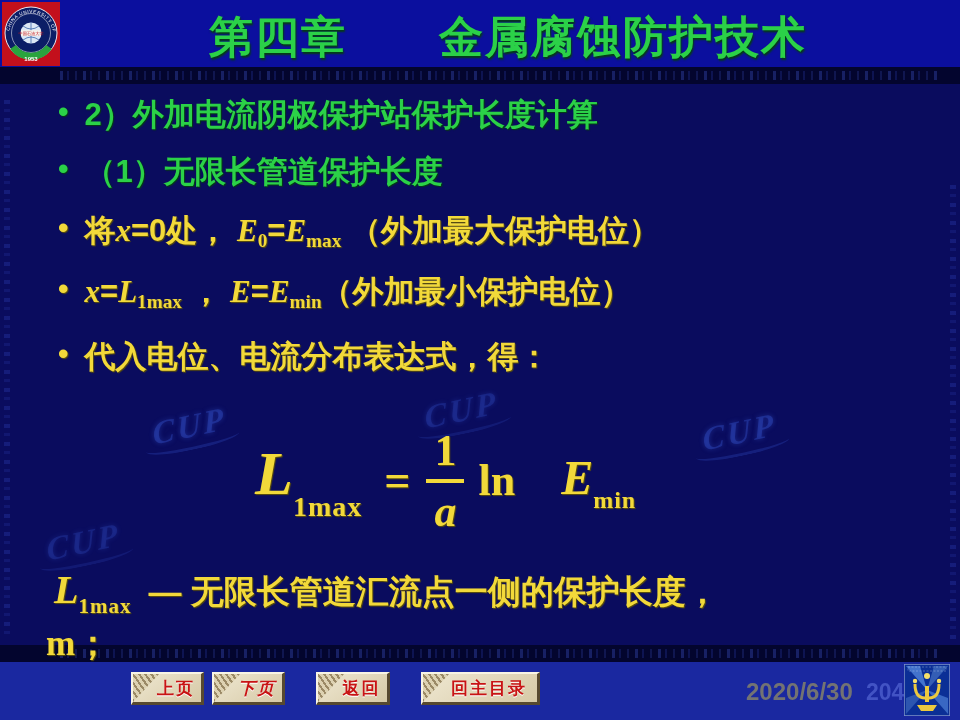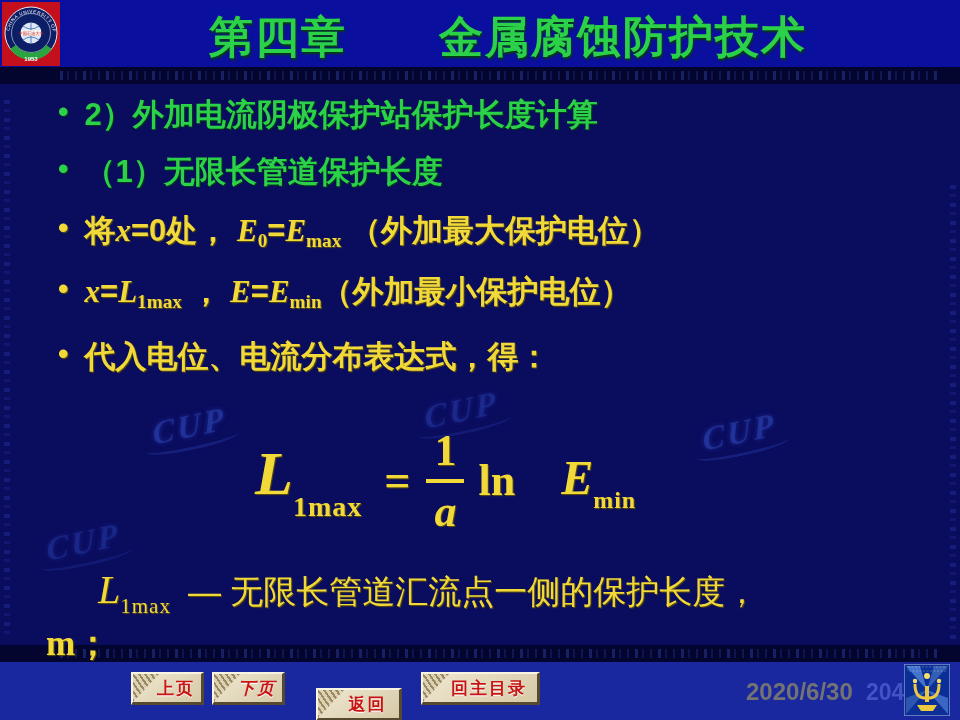--- a/index.html
+++ b/index.html
@@ -57,22 +57,22 @@
   .frac .den{padding-top:3px;text-align:center;}
   .frac-small{font-size:44px;margin-right:14px;}
   .frac-small .den{font-style:italic;}
   .f-ln{font-size:44px;margin-right:32px;}
   .frac-big{font-size:48px;}
   .frac-big .fE{font-style:italic;}
   .frac-big .fsub{font-size:24px;vertical-align:-14px;letter-spacing:1px;}
   .frac-big .num,.frac-big .den{padding-left:14px;padding-right:14px;}
 
   
-  .explain{position:absolute;left:54px;top:566px;color:#f2d93a;font-size:33px;font-weight:normal;
-      white-space:nowrap;text-shadow:1px 1px 1px #5e5208;margin-left:44px;}
+  .explain{position:absolute;left:54px;top:566px;color:#f2d93a;font-size:33px;font-weight:bold;
+      white-space:nowrap;text-shadow:1px 1px 1px #5e5208;}
   .e-L{font-family:"Liberation Serif",serif;font-style:italic;font-size:40px;}
   .e-sub{font-family:"Liberation Serif",serif;font-size:21px;vertical-align:-10px;letter-spacing:1px;}
   .e-text{margin-left:8px;}
   .explain2{position:absolute;left:46px;top:620px;color:#f2d93a;font-size:35px;font-weight:bold;
       font-family:"Liberation Serif",serif;text-shadow:1px 1px 1px #5e5208;z-index:5;}
 
   
   .wm{position:absolute;font:bold italic 33px "Liberation Serif",serif;letter-spacing:3px;
       color:rgba(64,100,230,.30);transform:rotate(-12deg) skewX(-8deg);
       text-shadow:0 0 5px rgba(64,100,230,.35);}
@@ -89,21 +89,21 @@
       border-top:2px solid #f8f4e4;border-left:2px solid #f8f4e4;
       border-right:3px solid #57492f;border-bottom:3px solid #57492f;
       display:flex;align-items:center;justify-content:center;padding-left:24px;}
   .navbtn .fold{position:absolute;left:0;top:0;width:26px;height:100%;
       background:repeating-linear-gradient(55deg,#9b8a66 0 2px,#ddd2b2 2px 5px);
       clip-path:polygon(0 0,100% 0,0 100%);}
   .navbtn .lbl{position:relative;color:#c81414;font-weight:bold;font-size:17px;
       font-family:"Liberation Serif",serif;letter-spacing:2px;text-shadow:0 1px 0 #fff;}
   .btn1{left:131px;width:73px;}
   .btn2{left:212px;width:73px;font-style:italic;}
-  .btn3{left:316px;width:86px;margin-top:16px;}
+  .btn3{left:316px;width:74px;}
   .btn4{left:413px;width:119px;margin-left:8px;}
 
   .date{position:absolute;left:746px;top:678px;font-size:24px;font-weight:bold;color:#737373;}
   .page{position:absolute;left:866px;top:679px;font-size:23px;font-weight:bold;color:#4253c4;}
   .logo-bottom{position:absolute;left:904px;top:664px;}
 </style>
 </head>
 <body>
 
 <div class="slide">

